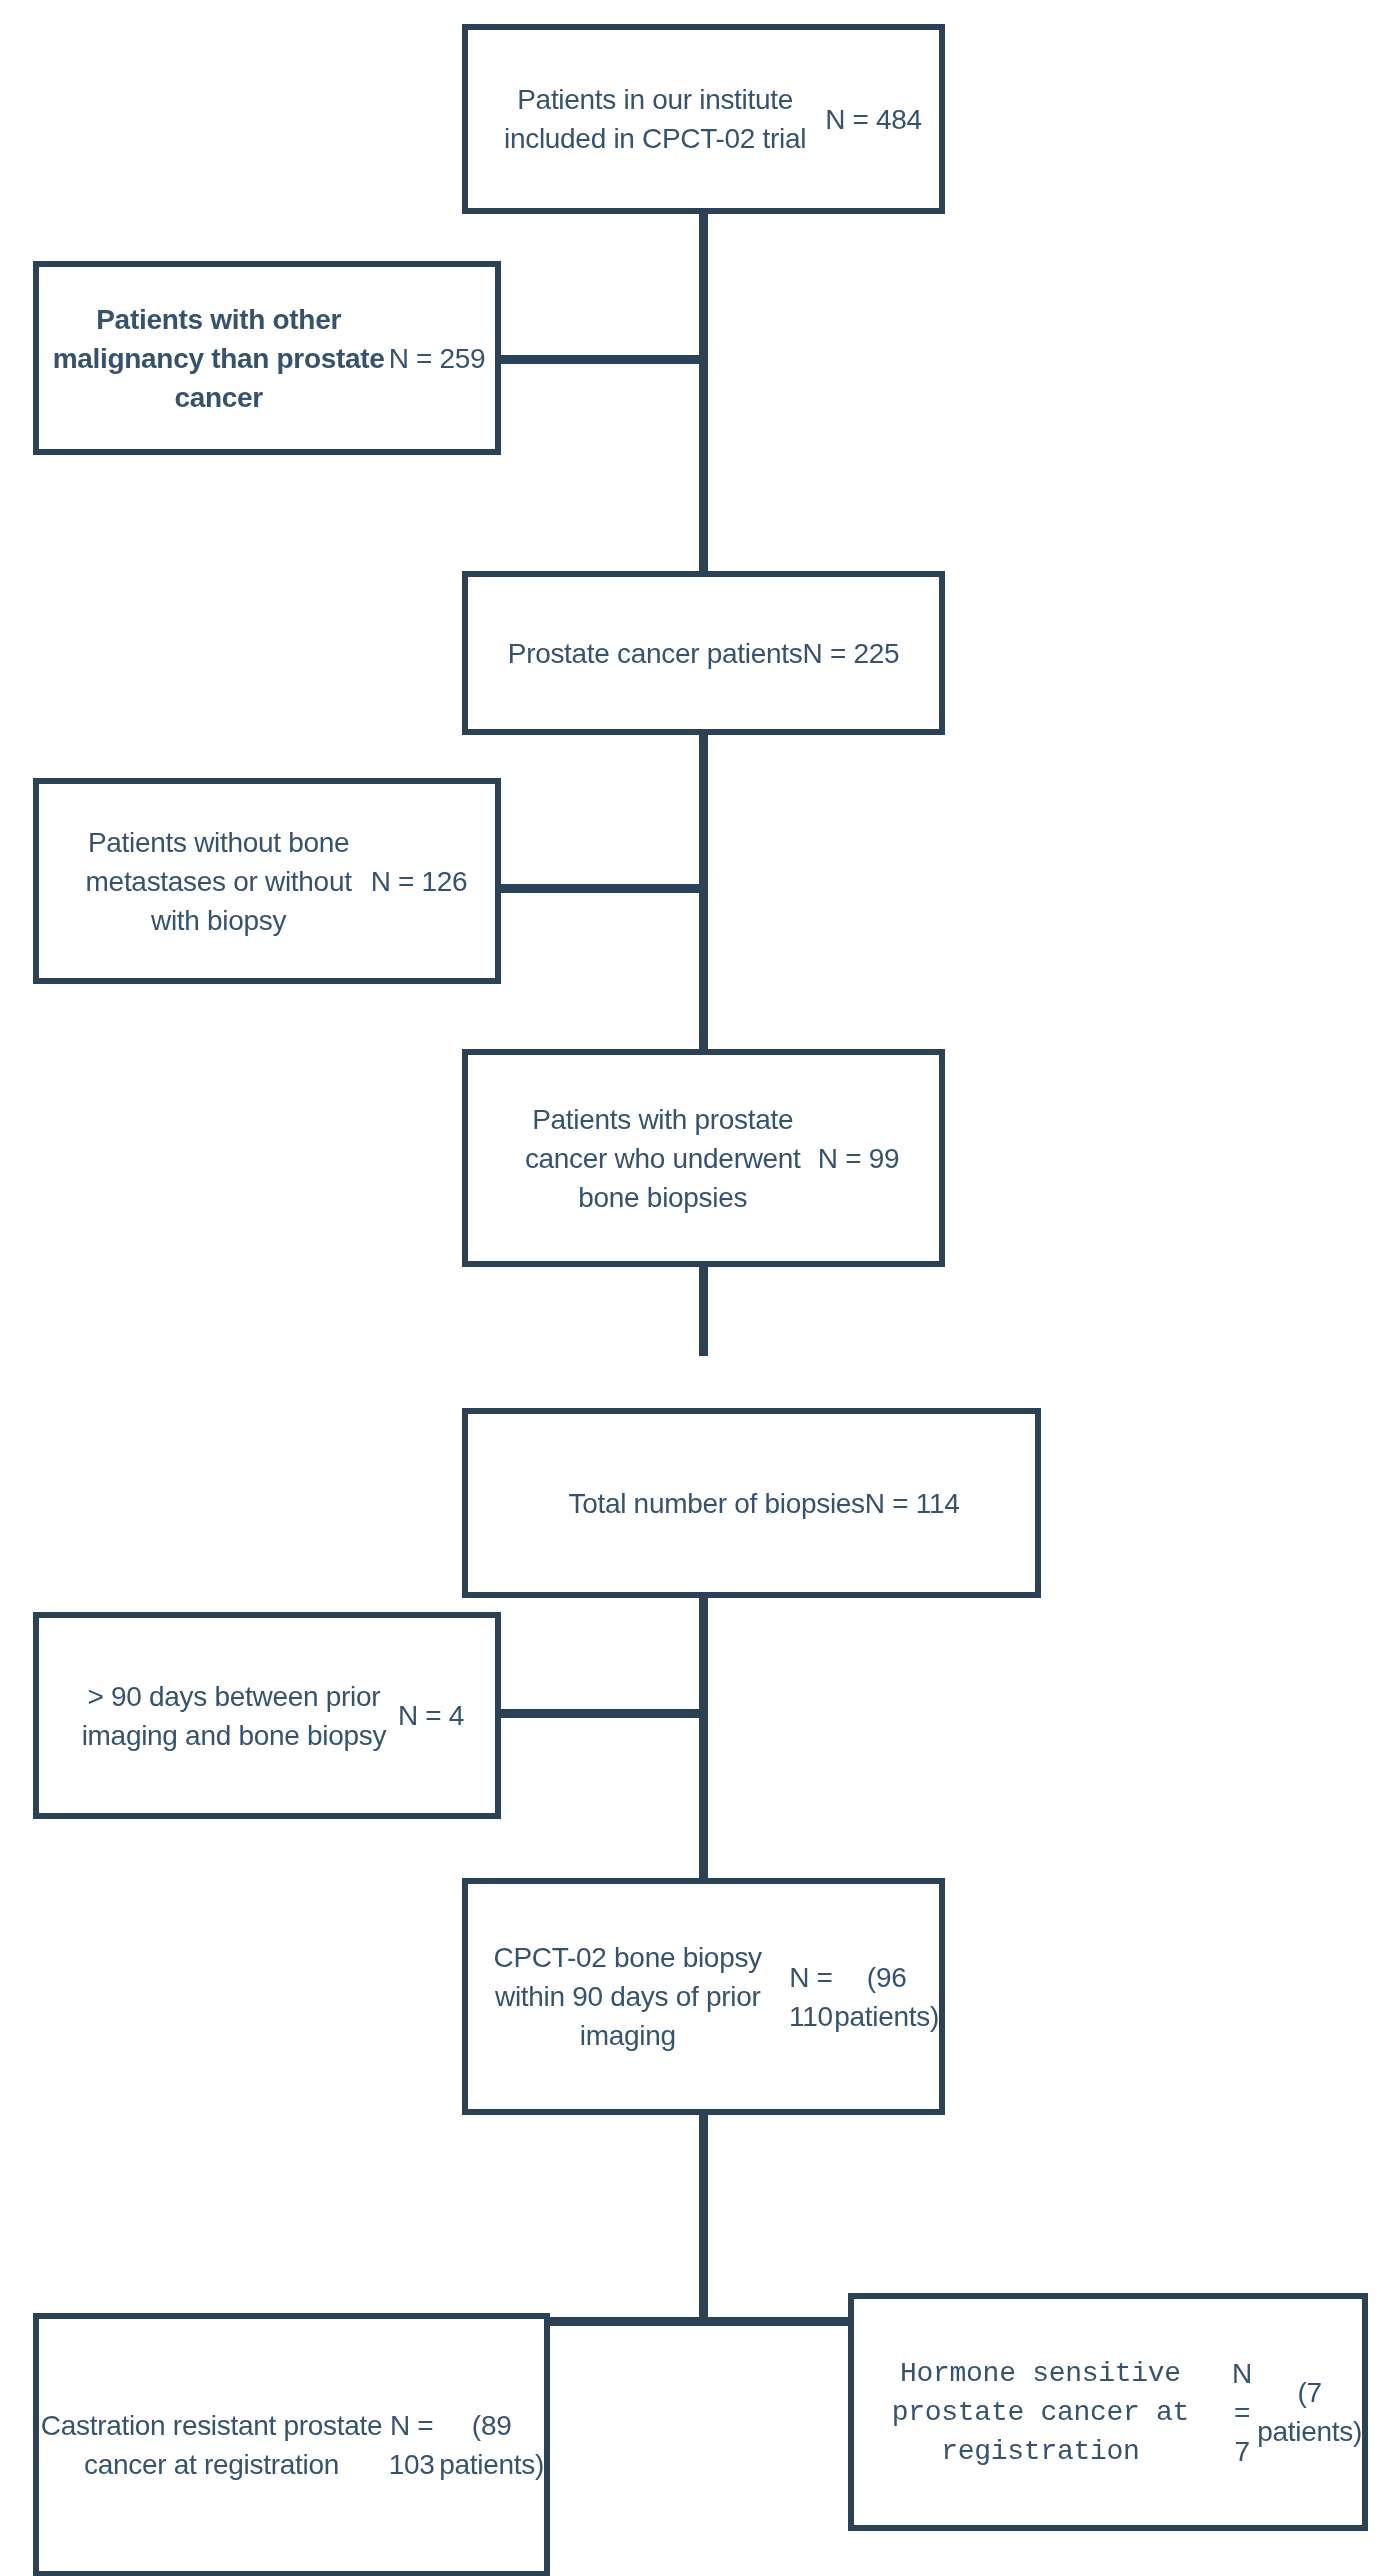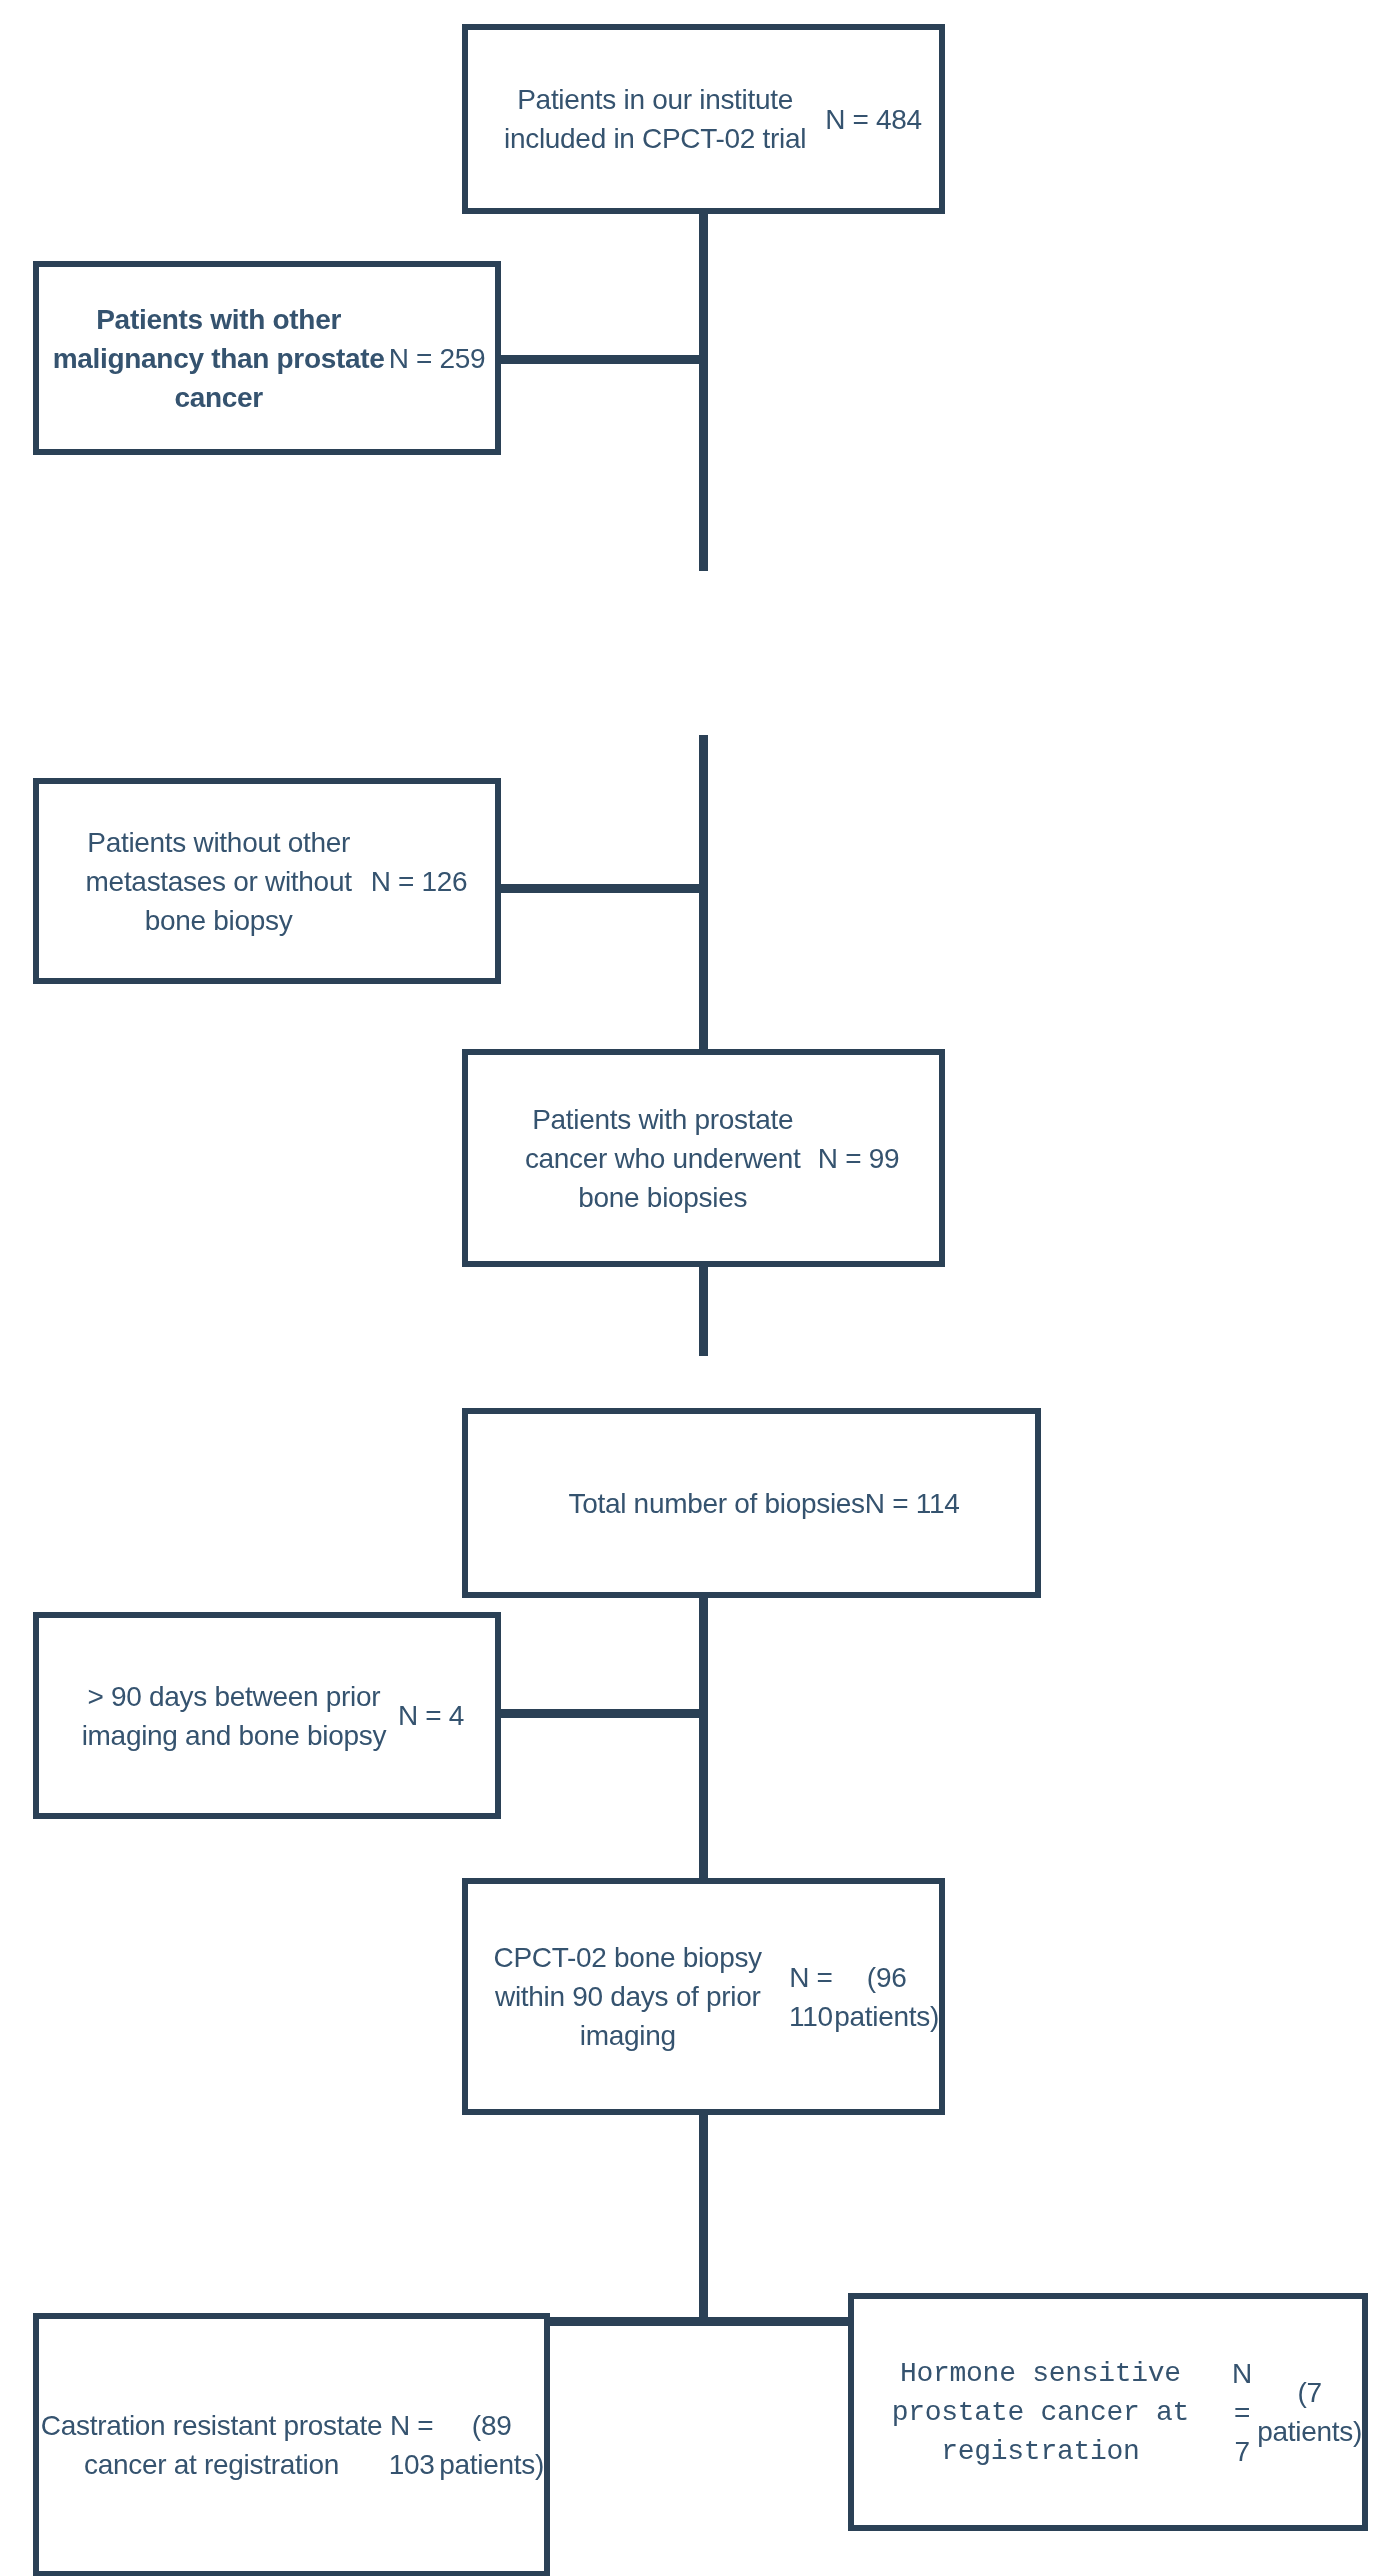--- a/index.html
+++ b/index.html
@@ -51,23 +51,27 @@
   <div class="box" style="left:462px;top:24px;width:483px;height:190px;">
     <p style="max-width:340px;">Patients in our institute included in CPCT-02 trial</p>
     <p>N = 484</p>
   </div>
 
   <div class="box" style="left:33px;top:261px;width:468px;height:194px;">
     <p style="max-width:340px;font-weight:bold;">Patients with other malignancy than prostate cancer</p>
     <p>N = 259</p>
   </div>
 
+  <div class="box" style="left:462px;top:571px;width:483px;height:164px;">
+    <p>Prostate cancer patients</p>
+    <p>N = 225</p>
+  </div>
 
   <div class="box" style="left:33px;top:778px;width:468px;height:206px;">
-    <p style="max-width:304px;">Patients without other metastases or without bone biopsy</p>
+    <p style="max-width:304px;">Patients without bone metastases or without with biopsy</p>
     <p>N = 126</p>
   </div>
 
   <div class="box" style="left:462px;top:1049px;width:483px;height:218px;">
     <p style="max-width:310px;">Patients with prostate cancer who underwent bone biopsies</p>
     <p>N = 99</p>
   </div>
 
   <div class="box" style="left:462px;top:1408px;width:579px;height:190px;padding-left:25px;">
     <p>Total number of biopsies</p>

